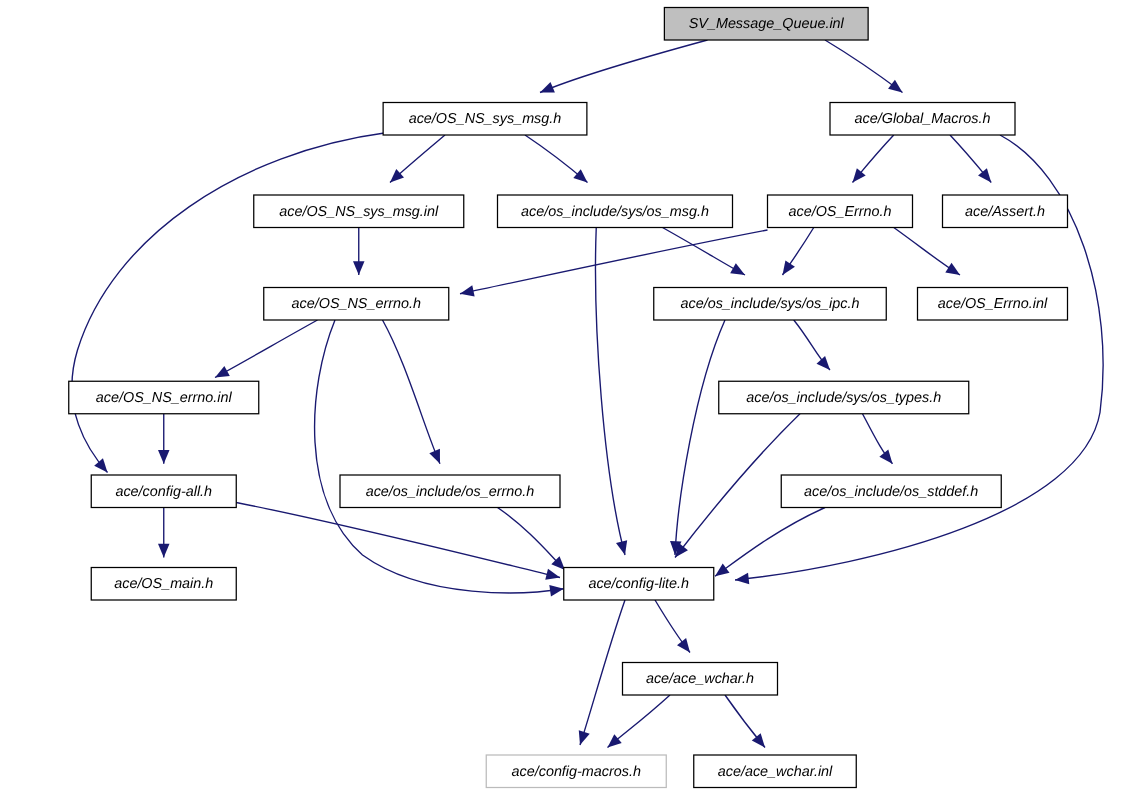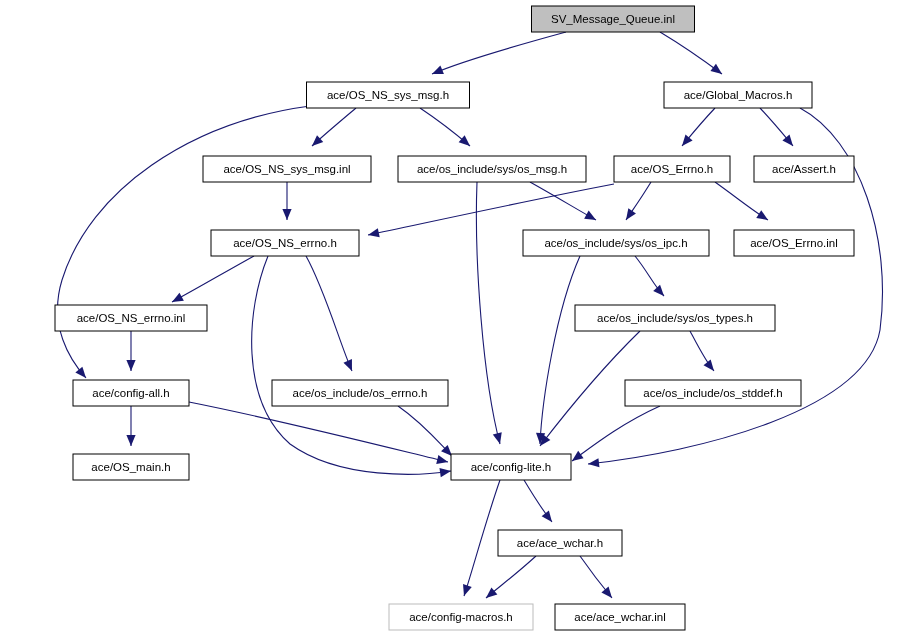--- a/index.html
+++ b/index.html
@@ -11,20 +11,21 @@
   body {
     width: 911px;
     height: 635px;
     font-family: "Liberation Sans", sans-serif;
     overflow: hidden;
   }
   #graph-wrap {
     position: relative;
     width: 911px;
     height: 635px;
+    font-style: italic;
   }
   svg#depgraph {
     display: block;
     width: 911px;
     height: 635px;
     background: #ffffff;
   }
   .node-box {
     stroke: #000000;
     stroke-width: 1px;

